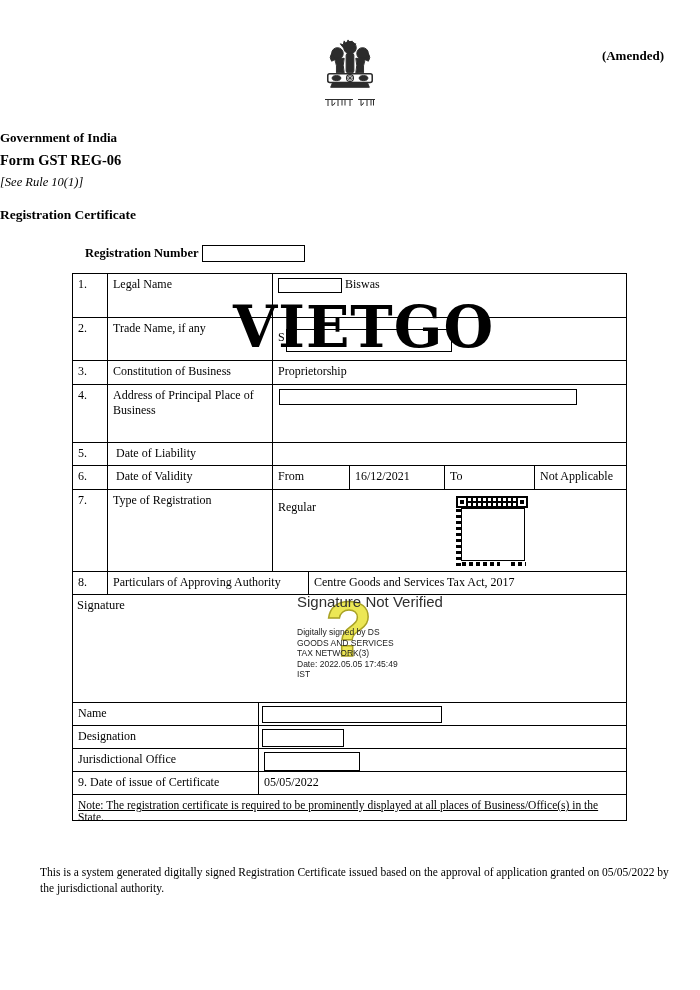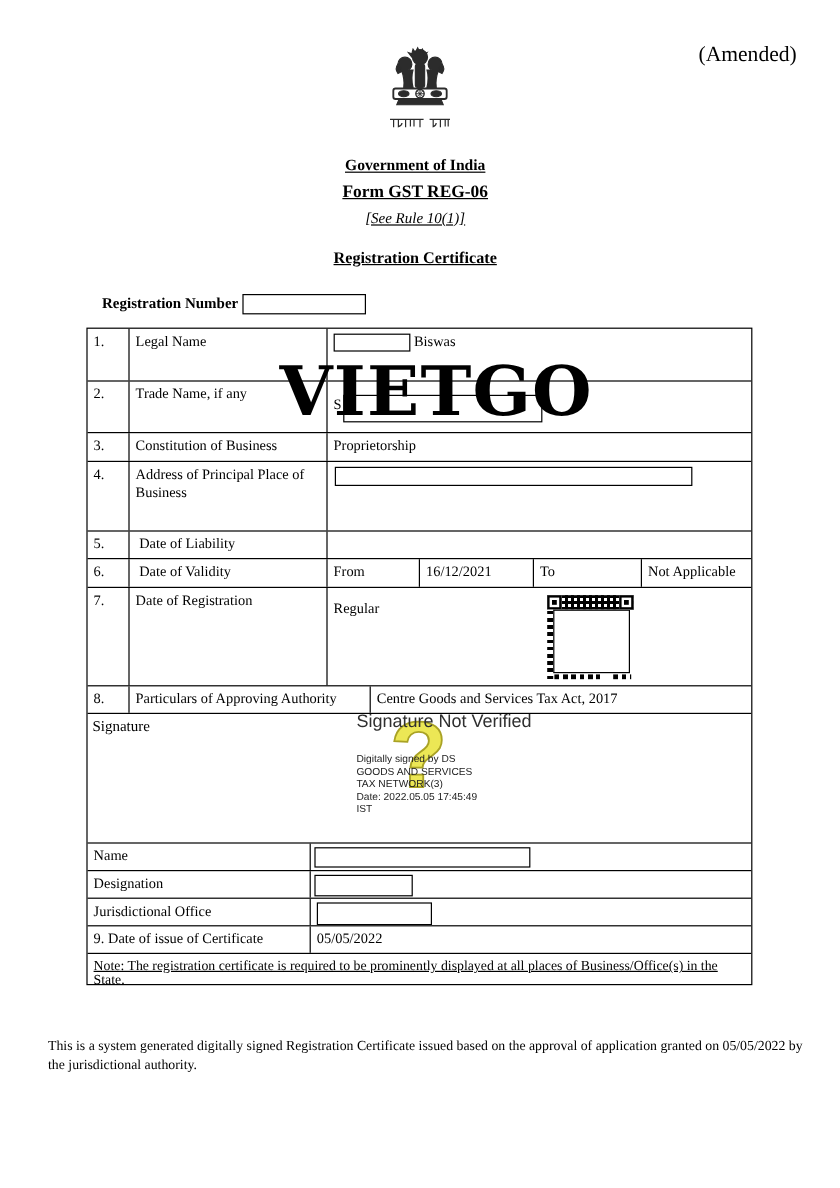--- a/index.html
+++ b/index.html
@@ -5,22 +5,22 @@
   html,body{margin:0;padding:0;background:#fff;}
   .page{
     position:relative;
     width:700px;height:990px;
     background:#fff;
     font-family:"Liberation Serif", serif;
     color:#000;
     overflow:hidden;
   }
   .abs{position:absolute;}
-  .ctr{left:0;width:692px;text-align:center;text-decoration:underline;}
-  .amended{top:35px;right:36px;font-size:18px;font-weight:normal;}
+  .ctr{left:0;width:692px;}
+  .amended{top:48px;right:36px;font-size:13px;font-weight:bold;}
 
   
   .emblem-wrap{top:38px;left:316px;width:68px;text-align:center;}
   .emblem-svg{display:block;margin:0 auto;}
 
   .gov{top:130px;font-size:13px;font-weight:bold;}
   .formtitle{top:152px;font-size:14.5px;font-weight:bold;}
   .ruleref{top:175px;font-size:12.5px;font-style:italic;}
   .certtitle{top:207px;font-size:13.5px;font-weight:bold;}
 
@@ -190,21 +190,21 @@
       <div class="tcell sn">6.</div>
       <div class="tcell lbl" style="padding-left:8px;">Date of Validity</div>
       <div class="sub" style="width:77px;">From</div>
       <div class="sub" style="width:95px;">16/12/2021</div>
       <div class="sub" style="width:90px;">To</div>
       <div class="sub last">Not Applicable</div>
     </div>
 
     <div class="trow h82">
       <div class="tcell sn">7.</div>
-      <div class="tcell lbl">Date of Registration</div>
+      <div class="tcell lbl">Type of Registration</div>
       <div class="tcell val last">
         <span style="position:absolute;left:5px;top:10px;">Regular</span>
         <div class="qr">
           <div class="qrband-top"></div>
           <div class="finder tl"></div>
           <div class="finder tr"></div>
           <div class="qrstrip-left"></div>
           <div class="qrfrag-b1"></div>
           <div class="qrfrag-b2"></div>
           <div class="qr-redact"></div>

